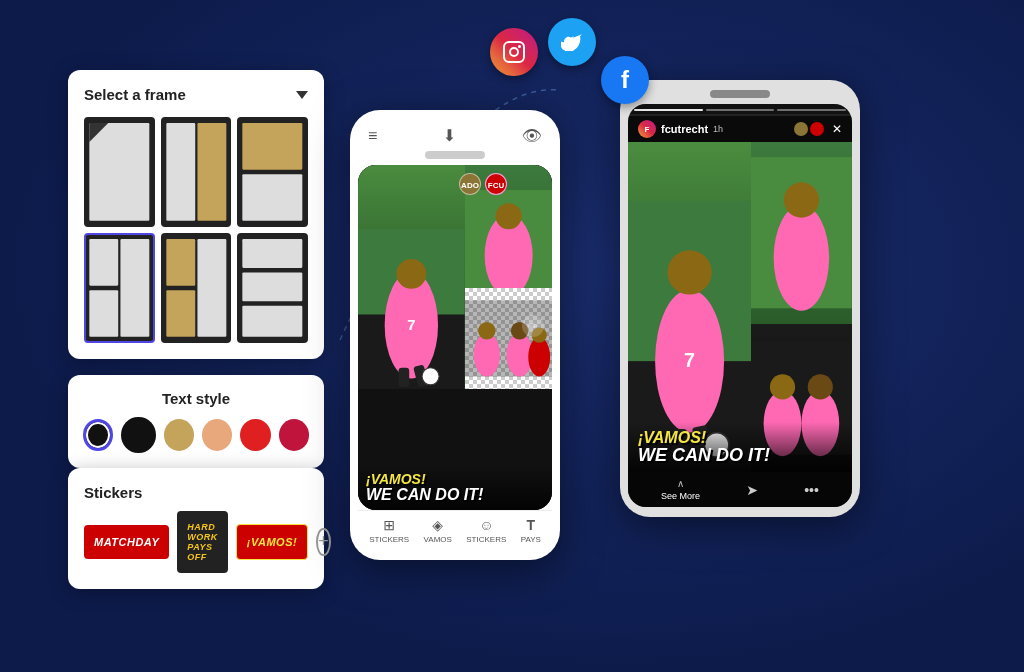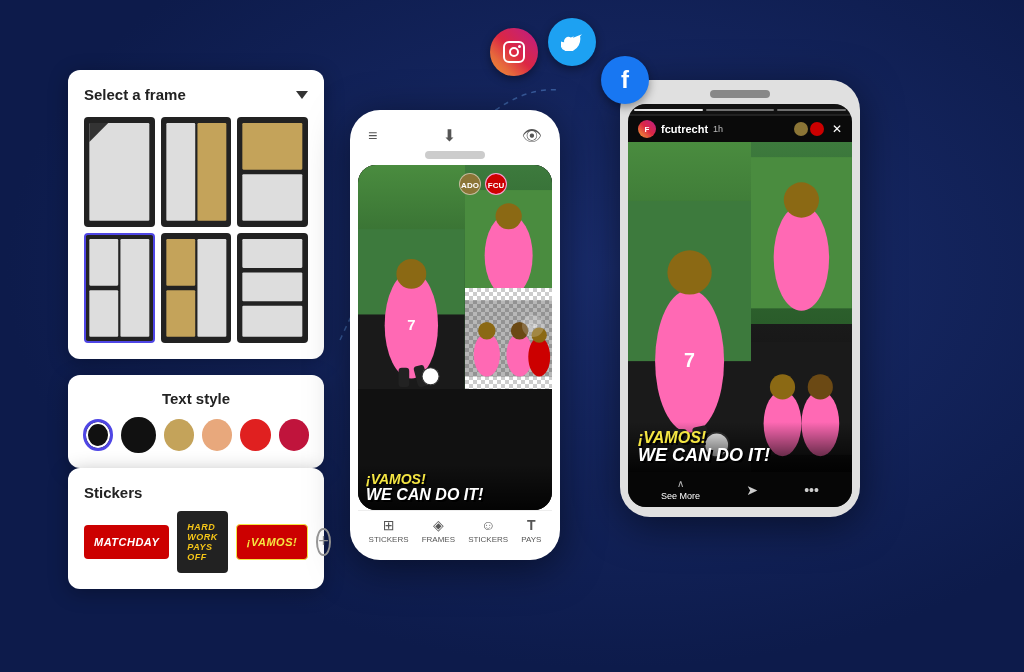--- a/index.html
+++ b/index.html
@@ -608,21 +608,21 @@
       </div>
     </div>
 
     <div class="editor-toolbar-bottom">
       <div class="toolbar-item">
         <span class="t-icon">⊞</span>
         <span>STICKERS</span>
       </div>
       <div class="toolbar-item">
         <span class="t-icon">◈</span>
-        <span>FRAMES</span>
+        <span>VAMOS</span>
       </div>
       <div class="toolbar-item">
         <span class="t-icon">☺</span>
         <span>STICKERS</span>
       </div>
       <div class="toolbar-item">
         <span class="t-icon" style="font-weight:bold;">T</span>
         <span>PAYS</span>
       </div>
     </div>

